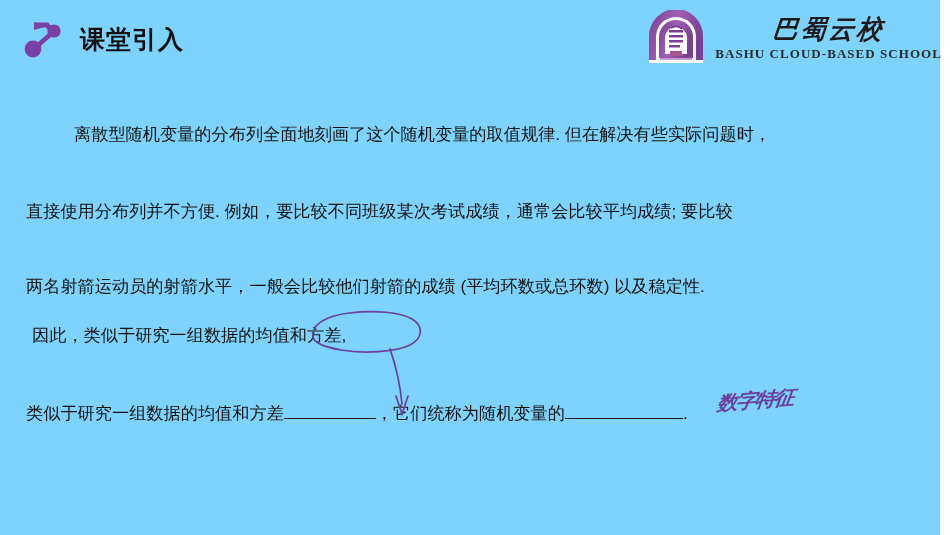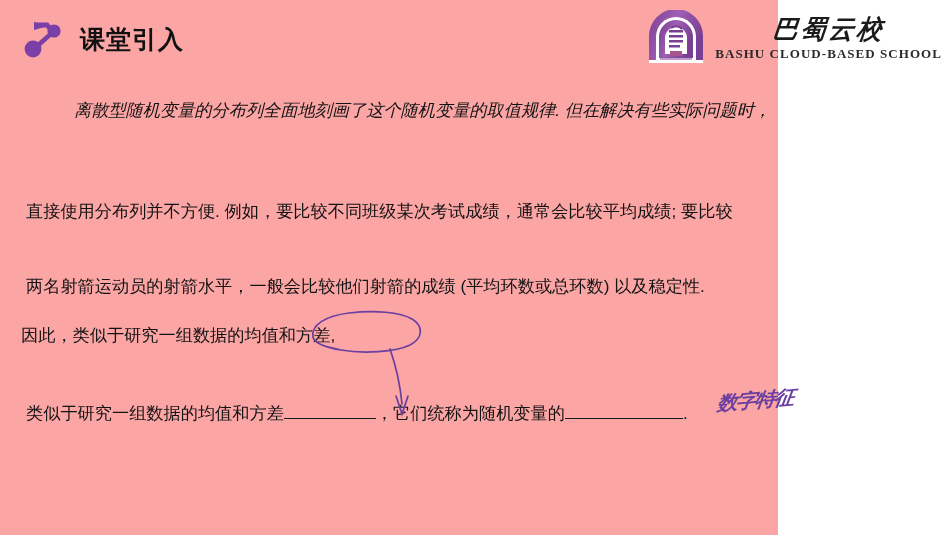--- a/index.html
+++ b/index.html
@@ -9,23 +9,23 @@
   body {
     width: 950px;
     height: 535px;
     background: #ffffff;
     font-family: "Liberation Sans", "DejaVu Sans", sans-serif;
     overflow: hidden;
     position: relative;
   }
   .slide {
     position: relative;
-    width: 778px;
+    width: 940px;
     height: 535px;
-    background: #fca5a5;
+    background: #7dd3fc;
   }
 
   
   .header {
     position: absolute;
     top: 0;
     left: 0;
     width: 950px;
     height: 82px;
   }
@@ -101,24 +101,24 @@
     top: 92px;
     width: 950px;
   }
   .para-line {
     font-size: 17.2px;
     color: #131313;
     line-height: 1;
     white-space: nowrap;
     position: absolute;
   }
-  .l1 { left: 74px;  top: 10px; font-style: italic; }
+  .l1 { left: 74px;  top: 34px; }
   .l2 { left: 26px;  top: 83px; margin-top: 28px; }
   .l3 { left: 26px;  top: 148px; margin-top: 38px; }
-  .l4 { left: 21px;  top: 235px; text-align: right; }
+  .l4 { left: 32px;  top: 235px; text-align: right; }
   .l5 { left: 26px;  top: 313px; }
 
   .blank {
     display: inline-block;
     border-bottom: 1.6px solid #1a1a1a;
     vertical-align: baseline;
   }
   .blank-a { width: 92px; }
   .blank-b {
     width: 118px;

